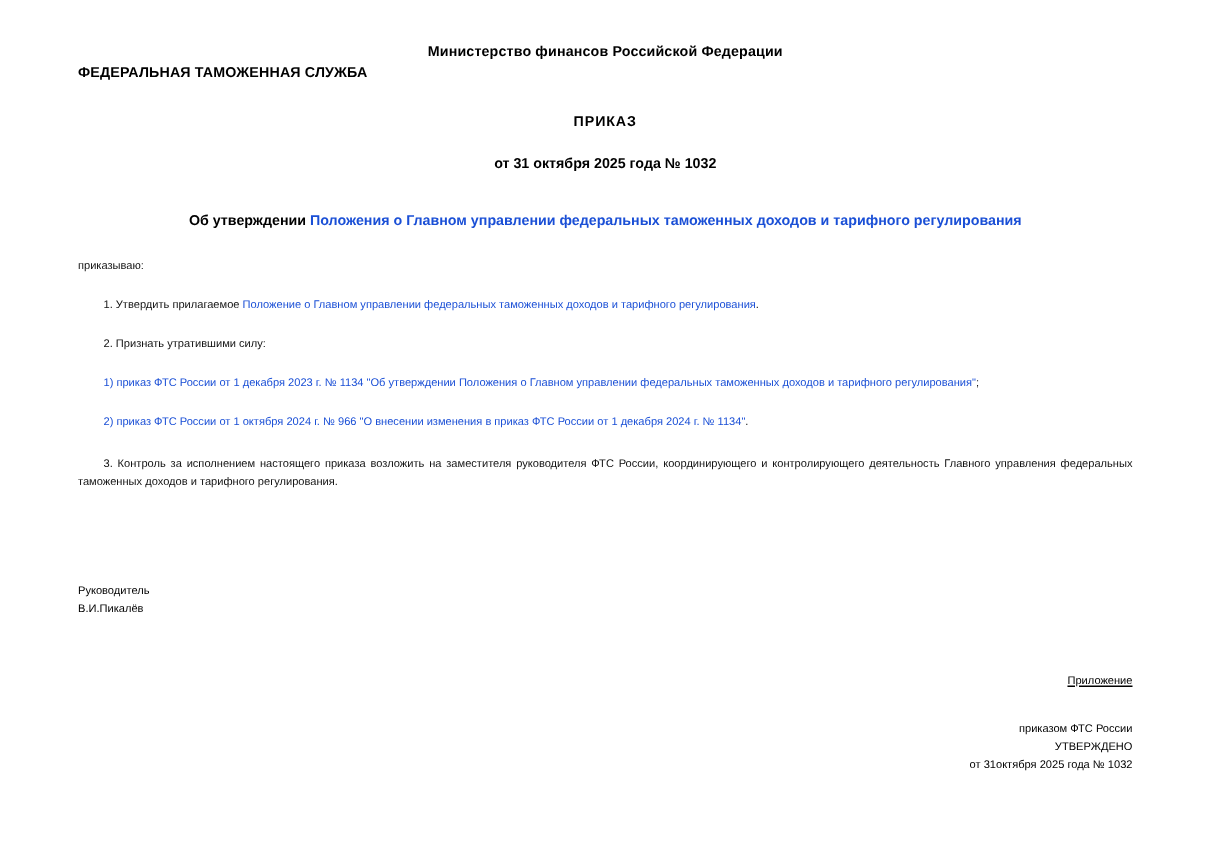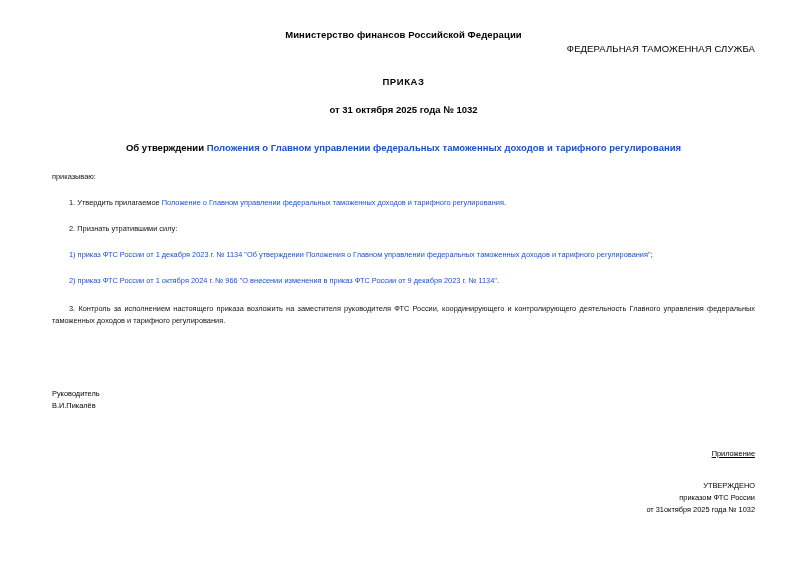--- a/index.html
+++ b/index.html
@@ -26,22 +26,22 @@
 
   .hdr-line {
     font-size: 9.5px;
     font-weight: bold;
     text-align: center;
     line-height: 14px;
     letter-spacing: 0.1px;
   }
   .hdr-line2 {
     font-size: 9.5px;
-    font-weight: normal;
-    text-align: right;
+    font-weight: bold;
+    text-align: left;
     line-height: 14px;
     letter-spacing: 0.1px;
   }
   .doc-type {
     margin-top: 20px;
     font-size: 9.5px;
     font-weight: bold;
     text-align: center;
     letter-spacing: 0.6px;
   }
@@ -104,30 +104,30 @@
 
 
   <div class="body-text p-order">приказываю:</div>
 
   <div class="body-text p-item"><span>1. Утвердить прилагаемое </span><span class="link">Положение о Главном управлении федеральных таможенных доходов и тарифного регулирования</span><span>.</span></div>
 
   <div class="body-text p-item">2. Признать утратившими силу:</div>
 
   <div class="body-text p-sub"><span class="link">1) приказ ФТС России от 1 декабря 2023 г. № 1134 "Об утверждении Положения о Главном управлении федеральных таможенных доходов и тарифного регулирования"</span><span>;</span></div>
 
-  <div class="body-text p-sub"><span class="link">2) приказ ФТС России от 1 октября 2024 г. № 966 "О внесении изменения в приказ ФТС России от 9 декабря 2023 г. № 1134"</span><span>.</span></div>
+  <div class="body-text p-sub"><span class="link">2) приказ ФТС России от 1 октября 2024 г. № 966 "О внесении изменения в приказ ФТС России от 1 декабря 2024 г. № 1134"</span><span>.</span></div>
 
   <div class="body-text p-last">3. Контроль за исполнением настоящего приказа возложить на заместителя руководителя ФТС России, координирующего и контролирующего деятельность Главного управления федеральных таможенных доходов и тарифного регулирования.</div>
 
   <div class="sign">
     <div>Руководитель</div>
     <div>В.И.Пикалёв</div>
   </div>
 
   <div class="appendix">Приложение</div>
 
   <div class="approved">
+    <div>приказом ФТС России</div>
     <div>УТВЕРЖДЕНО</div>
-    <div>приказом ФТС России</div>
     <div>от 31октября 2025 года № 1032</div>
   </div>
 
 </div>
 
 </body></html>

